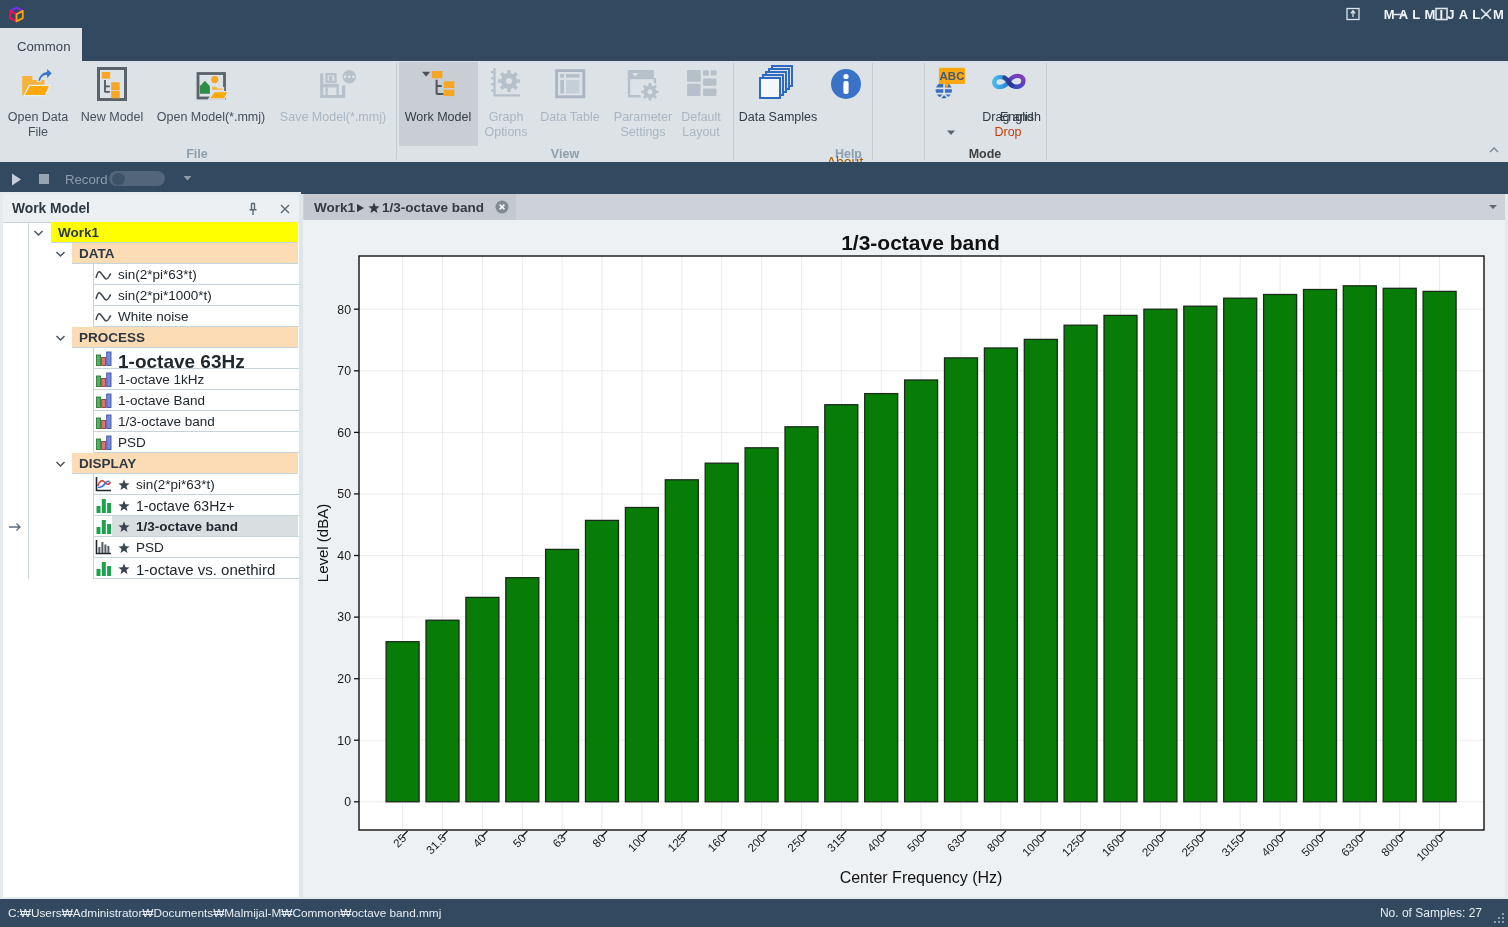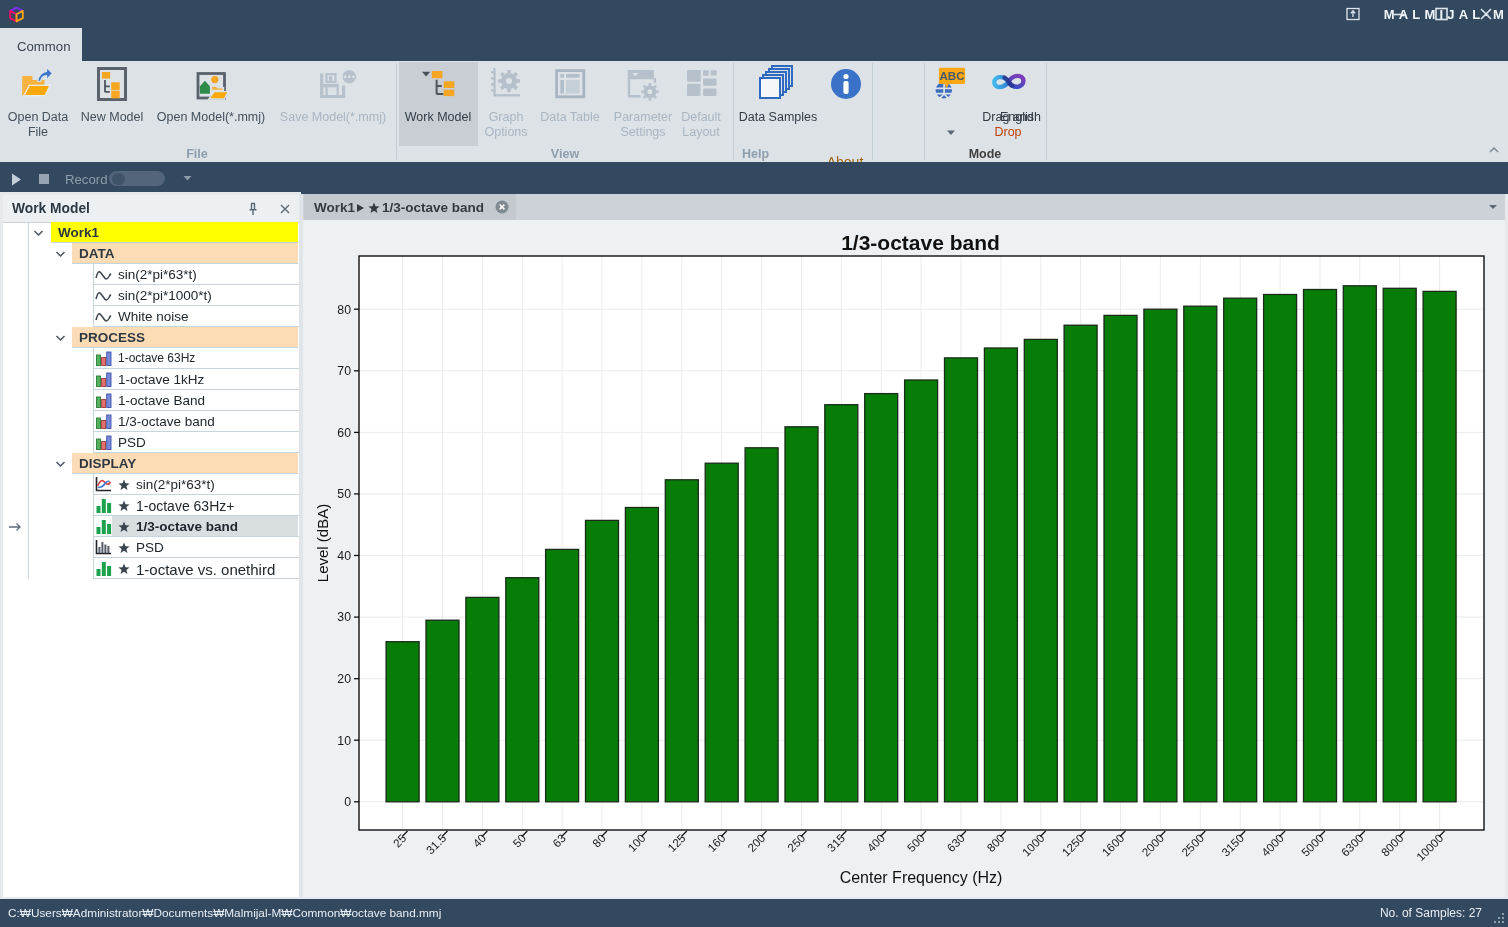--- a/index.html
+++ b/index.html
@@ -27,21 +27,21 @@
 <div class="abs" style="left:0;top:28px;width:82px;height:33px;background:#dce2e6;"></div>
 <div class="txt" style="left:17px;top:39px;color:#3c4650;font-size:13.2px;">Common</div>
 <div class="abs" style="left:0;top:61px;width:1508px;height:101px;background:#dce2e6;"></div>
 <div class="abs" style="left:396px;top:63px;width:1px;height:97px;background:#c2ccd3;"></div>
 <div class="abs" style="left:733px;top:63px;width:1px;height:97px;background:#c2ccd3;"></div>
 <div class="abs" style="left:872px;top:63px;width:1px;height:97px;background:#c2ccd3;"></div>
 <div class="abs" style="left:924px;top:63px;width:1px;height:97px;background:#c2ccd3;"></div>
 <div class="abs" style="left:1046px;top:63px;width:1px;height:97px;background:#c2ccd3;"></div>
 <div class="txt" style="left:137px;top:147px;width:120px;text-align:center;color:#8d9fae;font-size:12.5px;font-weight:bold;">File</div>
 <div class="txt" style="left:505px;top:147px;width:120px;text-align:center;color:#8d9fae;font-size:12.5px;font-weight:bold;">View</div>
-<div class="txt" style="left:742px;top:147px;width:120px;text-align:left;color:#8d9fae;font-size:12.5px;font-weight:bold;">Help</div>
+<div class="txt" style="left:742px;top:147px;width:120px;text-align:right;color:#8d9fae;font-size:12.5px;font-weight:bold;">Help</div>
 <div class="txt" style="left:925px;top:147px;width:120px;text-align:center;color:#404040;font-size:12.5px;font-weight:bold;">Mode</div>
 <svg class="abs" style="left:1488px;top:146px;" width="12" height="8" viewBox="0 0 12 8">
     <path d="M2 6 L6 2 L10 6" stroke="#7d8b97" stroke-width="1.5" fill="none"></path>
   </svg>
 <div class="abs" style="left:399px;top:62px;width:79px;height:84px;background:#c8ced4;"></div>
 <svg class="abs" style="left:14px;top:62px;" width="46" height="40" viewBox="0 0 46 40">
 <path d="M8.2 33.5 L8.2 14 L18.4 14 L18.4 18.1 L30.4 18.1 L30.4 33.5 Z" fill="#f6b23c"></path>
 <path d="M15.4 23.4 L35.8 23.4 L31.2 33.7 L9.9 33.7 Z" fill="#fca908" stroke="#e8eef2" stroke-width="1.2"></path>
 <path d="M23.5 19.2 Q25 10.8 32.5 9.3 L32.5 5.2 L38.6 11.2 L32.5 17.9 L32.5 13.7 Q27.5 14.2 26.6 19.4 Z" fill="#3e76cc" stroke="#dfe5e9" stroke-width="1.3"></path>
 </svg>
@@ -248,21 +248,21 @@
 <div class="txt" style="left:79px;top:330px;font-size:13.5px;font-weight:bold;color:#2e3842;">PROCESS</div>
 <svg class="abs" style="left:55px;top:334px;" width="11" height="8" viewBox="0 0 11 8">
     <path d="M1.5 2 L5.5 6 L9.5 2" stroke="#4a545e" stroke-width="1.5" fill="none"></path>
   </svg>
 <div class="abs" style="left:93px;top:348px;width:205px;height:20px;border-bottom:1px solid #c6d4db;border-left:1px solid #c6d4db;"></div>
 <svg class="abs" style="left:96px;top:351px;" width="16" height="15" viewBox="0 0 16 15">
 <rect x="0.5" y="4" width="4" height="10.5" fill="#53b15f" stroke="#2c7a38" stroke-width="0.9"></rect>
 <rect x="5.6" y="6.5" width="4" height="8" fill="#e2716f" stroke="#a03b39" stroke-width="0.9"></rect>
 <rect x="10.7" y="1" width="4.3" height="13.5" fill="#7789d8" stroke="#3d50a5" stroke-width="0.9"></rect>
 </svg>
-<div class="txt" style="left:118px;top:351px;font-size:12px;font-weight:normal;color:#20282e;">1-octave 63Hz</div>
+<div class="txt" style="left:118px;top:351px;font-size:19px;font-weight:bold;color:#20282e;">1-octave 63Hz</div>
 <div class="abs" style="left:93px;top:369px;width:205px;height:20px;border-bottom:1px solid #c6d4db;border-left:1px solid #c6d4db;"></div>
 <svg class="abs" style="left:96px;top:372px;" width="16" height="15" viewBox="0 0 16 15">
 <rect x="0.5" y="4" width="4" height="10.5" fill="#53b15f" stroke="#2c7a38" stroke-width="0.9"></rect>
 <rect x="5.6" y="6.5" width="4" height="8" fill="#e2716f" stroke="#a03b39" stroke-width="0.9"></rect>
 <rect x="10.7" y="1" width="4.3" height="13.5" fill="#7789d8" stroke="#3d50a5" stroke-width="0.9"></rect>
 </svg>
 <div class="txt" style="left:118px;top:372px;font-size:13.5px;font-weight:normal;color:#20282e;">1-octave 1kHz</div>
 <div class="abs" style="left:93px;top:390px;width:205px;height:20px;border-bottom:1px solid #c6d4db;border-left:1px solid #c6d4db;"></div>
 <svg class="abs" style="left:96px;top:393px;" width="16" height="15" viewBox="0 0 16 15">
 <rect x="0.5" y="4" width="4" height="10.5" fill="#53b15f" stroke="#2c7a38" stroke-width="0.9"></rect>

